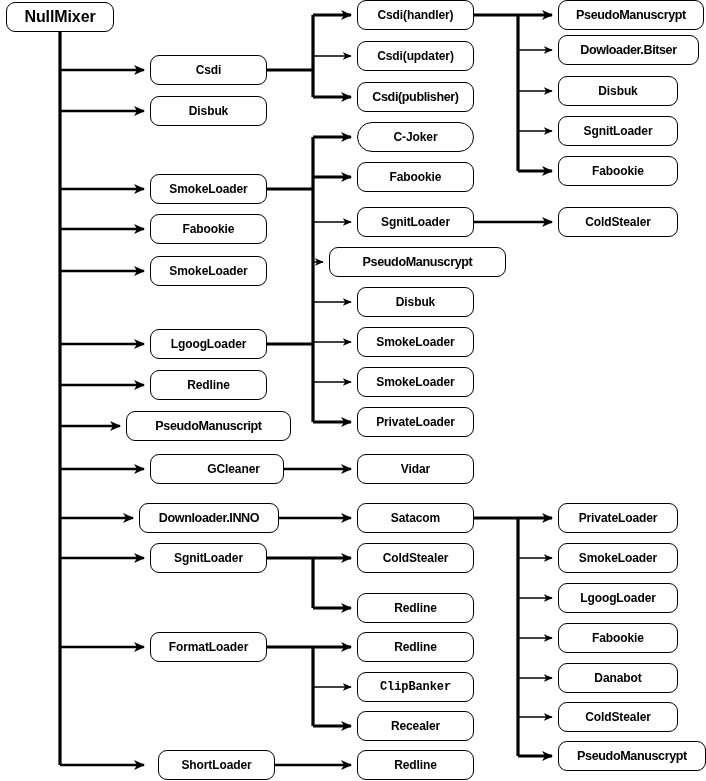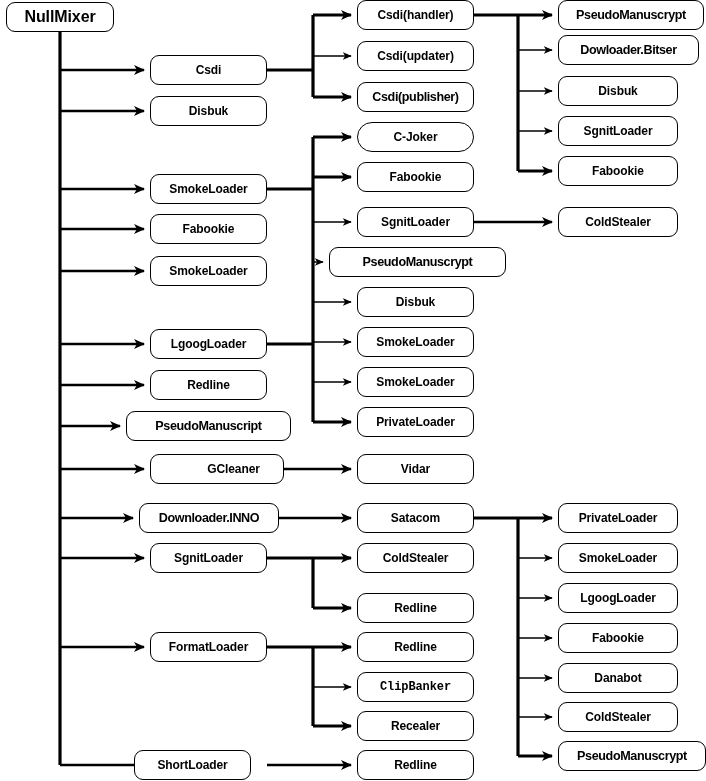--- a/index.html
+++ b/index.html
@@ -145,21 +145,21 @@
   <div class="node" style="left:150px;top:174px;width:117px;height:30px;">SmokeLoader</div>
   <div class="node" style="left:150px;top:214px;width:117px;height:30px;">Fabookie</div>
   <div class="node" style="left:150px;top:256px;width:117px;height:30px;">SmokeLoader</div>
   <div class="node" style="left:150px;top:329px;width:117px;height:30px;">LgoogLoader</div>
   <div class="node" style="left:150px;top:370px;width:117px;height:30px;">Redline</div>
   <div class="node tight" style="left:126px;top:411px;width:165px;height:30px;">PseudoManuscript</div>
   <div class="node" style="left:150px;top:454px;width:134px;height:30px;padding-left:33px;">GCleaner</div>
   <div class="node tight" style="left:139px;top:503px;width:140px;height:30px;">Downloader.INNO</div>
   <div class="node" style="left:150px;top:543px;width:117px;height:30px;">SgnitLoader</div>
   <div class="node" style="left:150px;top:632px;width:117px;height:30px;">FormatLoader</div>
-  <div class="node" style="left:134px;top:750px;width:117px;height:30px;">ShortLoader</div>
+  <div class="node" style="left:158px;top:750px;width:117px;height:30px;">ShortLoader</div>
 
   <div class="node" style="left:357px;top:0px;width:117px;height:30px;">Csdi(handler)</div>
   <div class="node" style="left:357px;top:41px;width:117px;height:30px;">Csdi(updater)</div>
   <div class="node tight" style="left:357px;top:82px;width:117px;height:30px;">Csdi(publisher)</div>
   <div class="node" style="left:357px;top:122px;width:117px;height:30px;border-radius:15px;">C-Joker</div>
   <div class="node" style="left:357px;top:162px;width:117px;height:30px;">Fabookie</div>
   <div class="node" style="left:357px;top:207px;width:117px;height:30px;">SgnitLoader</div>
   <div class="node tight" style="left:329px;top:247px;width:177px;height:30px;">PseudoManuscrypt</div>
   <div class="node" style="left:357px;top:287px;width:117px;height:30px;">Disbuk</div>
   <div class="node" style="left:357px;top:327px;width:117px;height:30px;">SmokeLoader</div>

